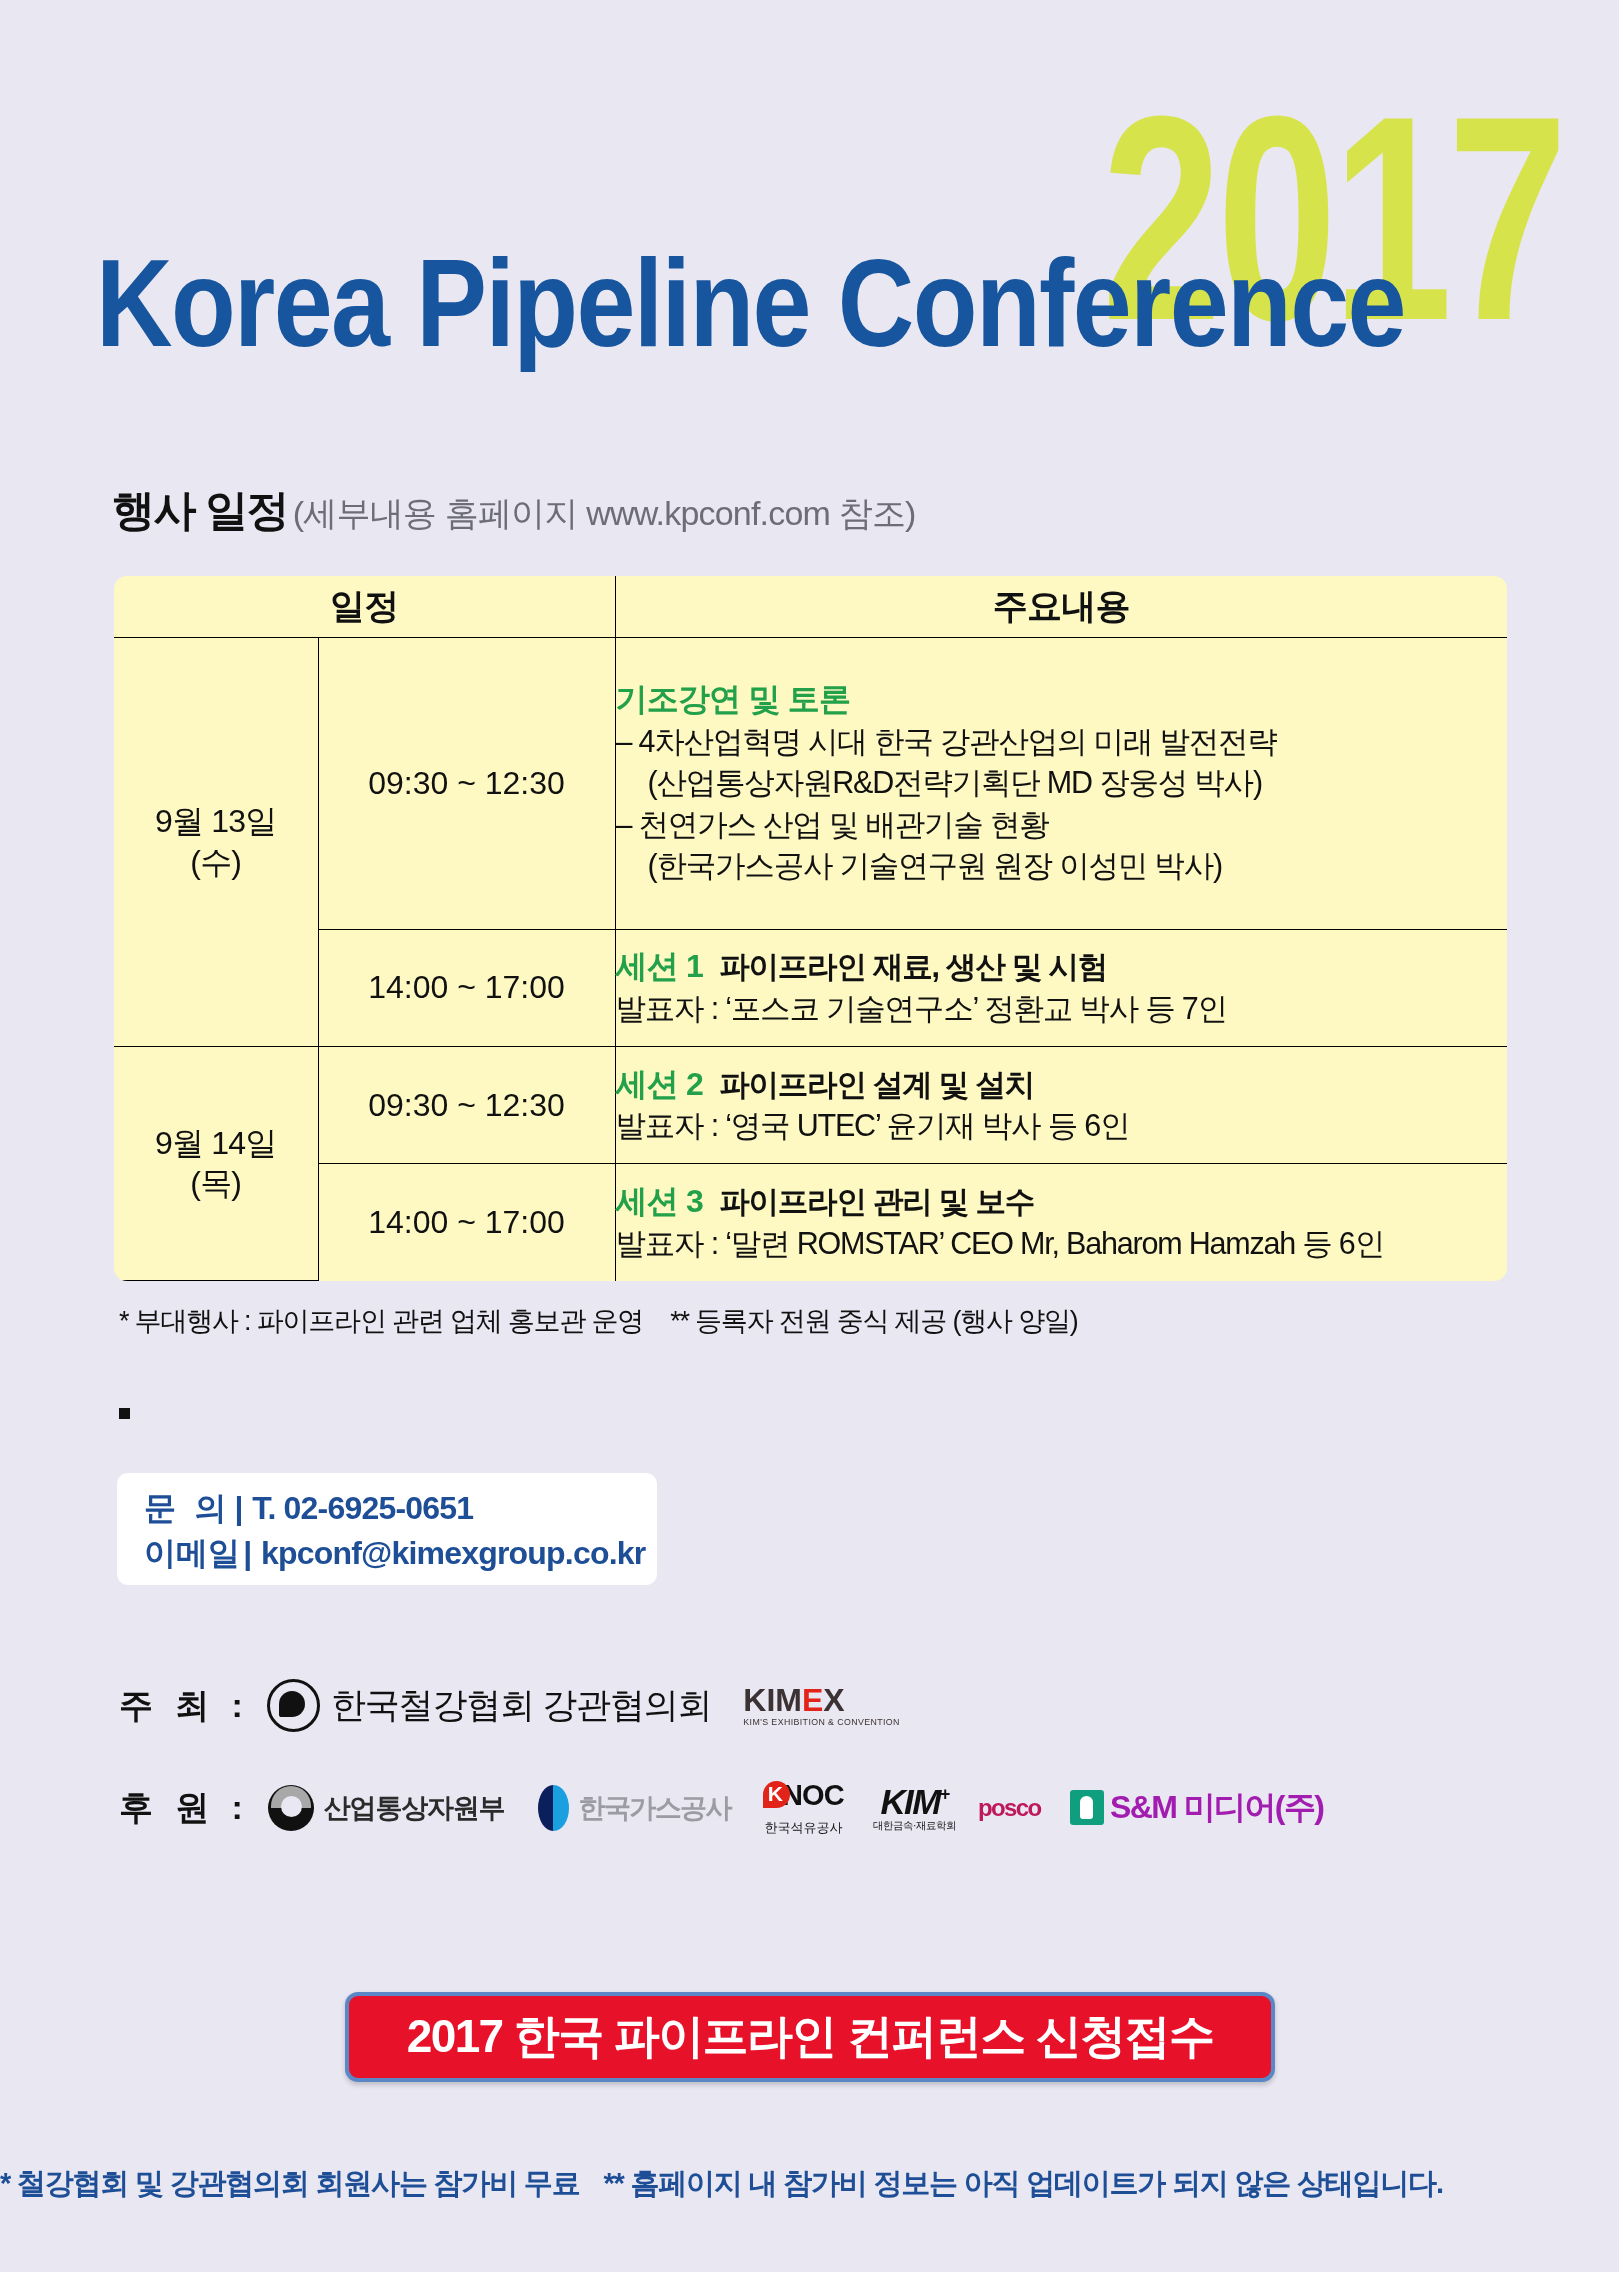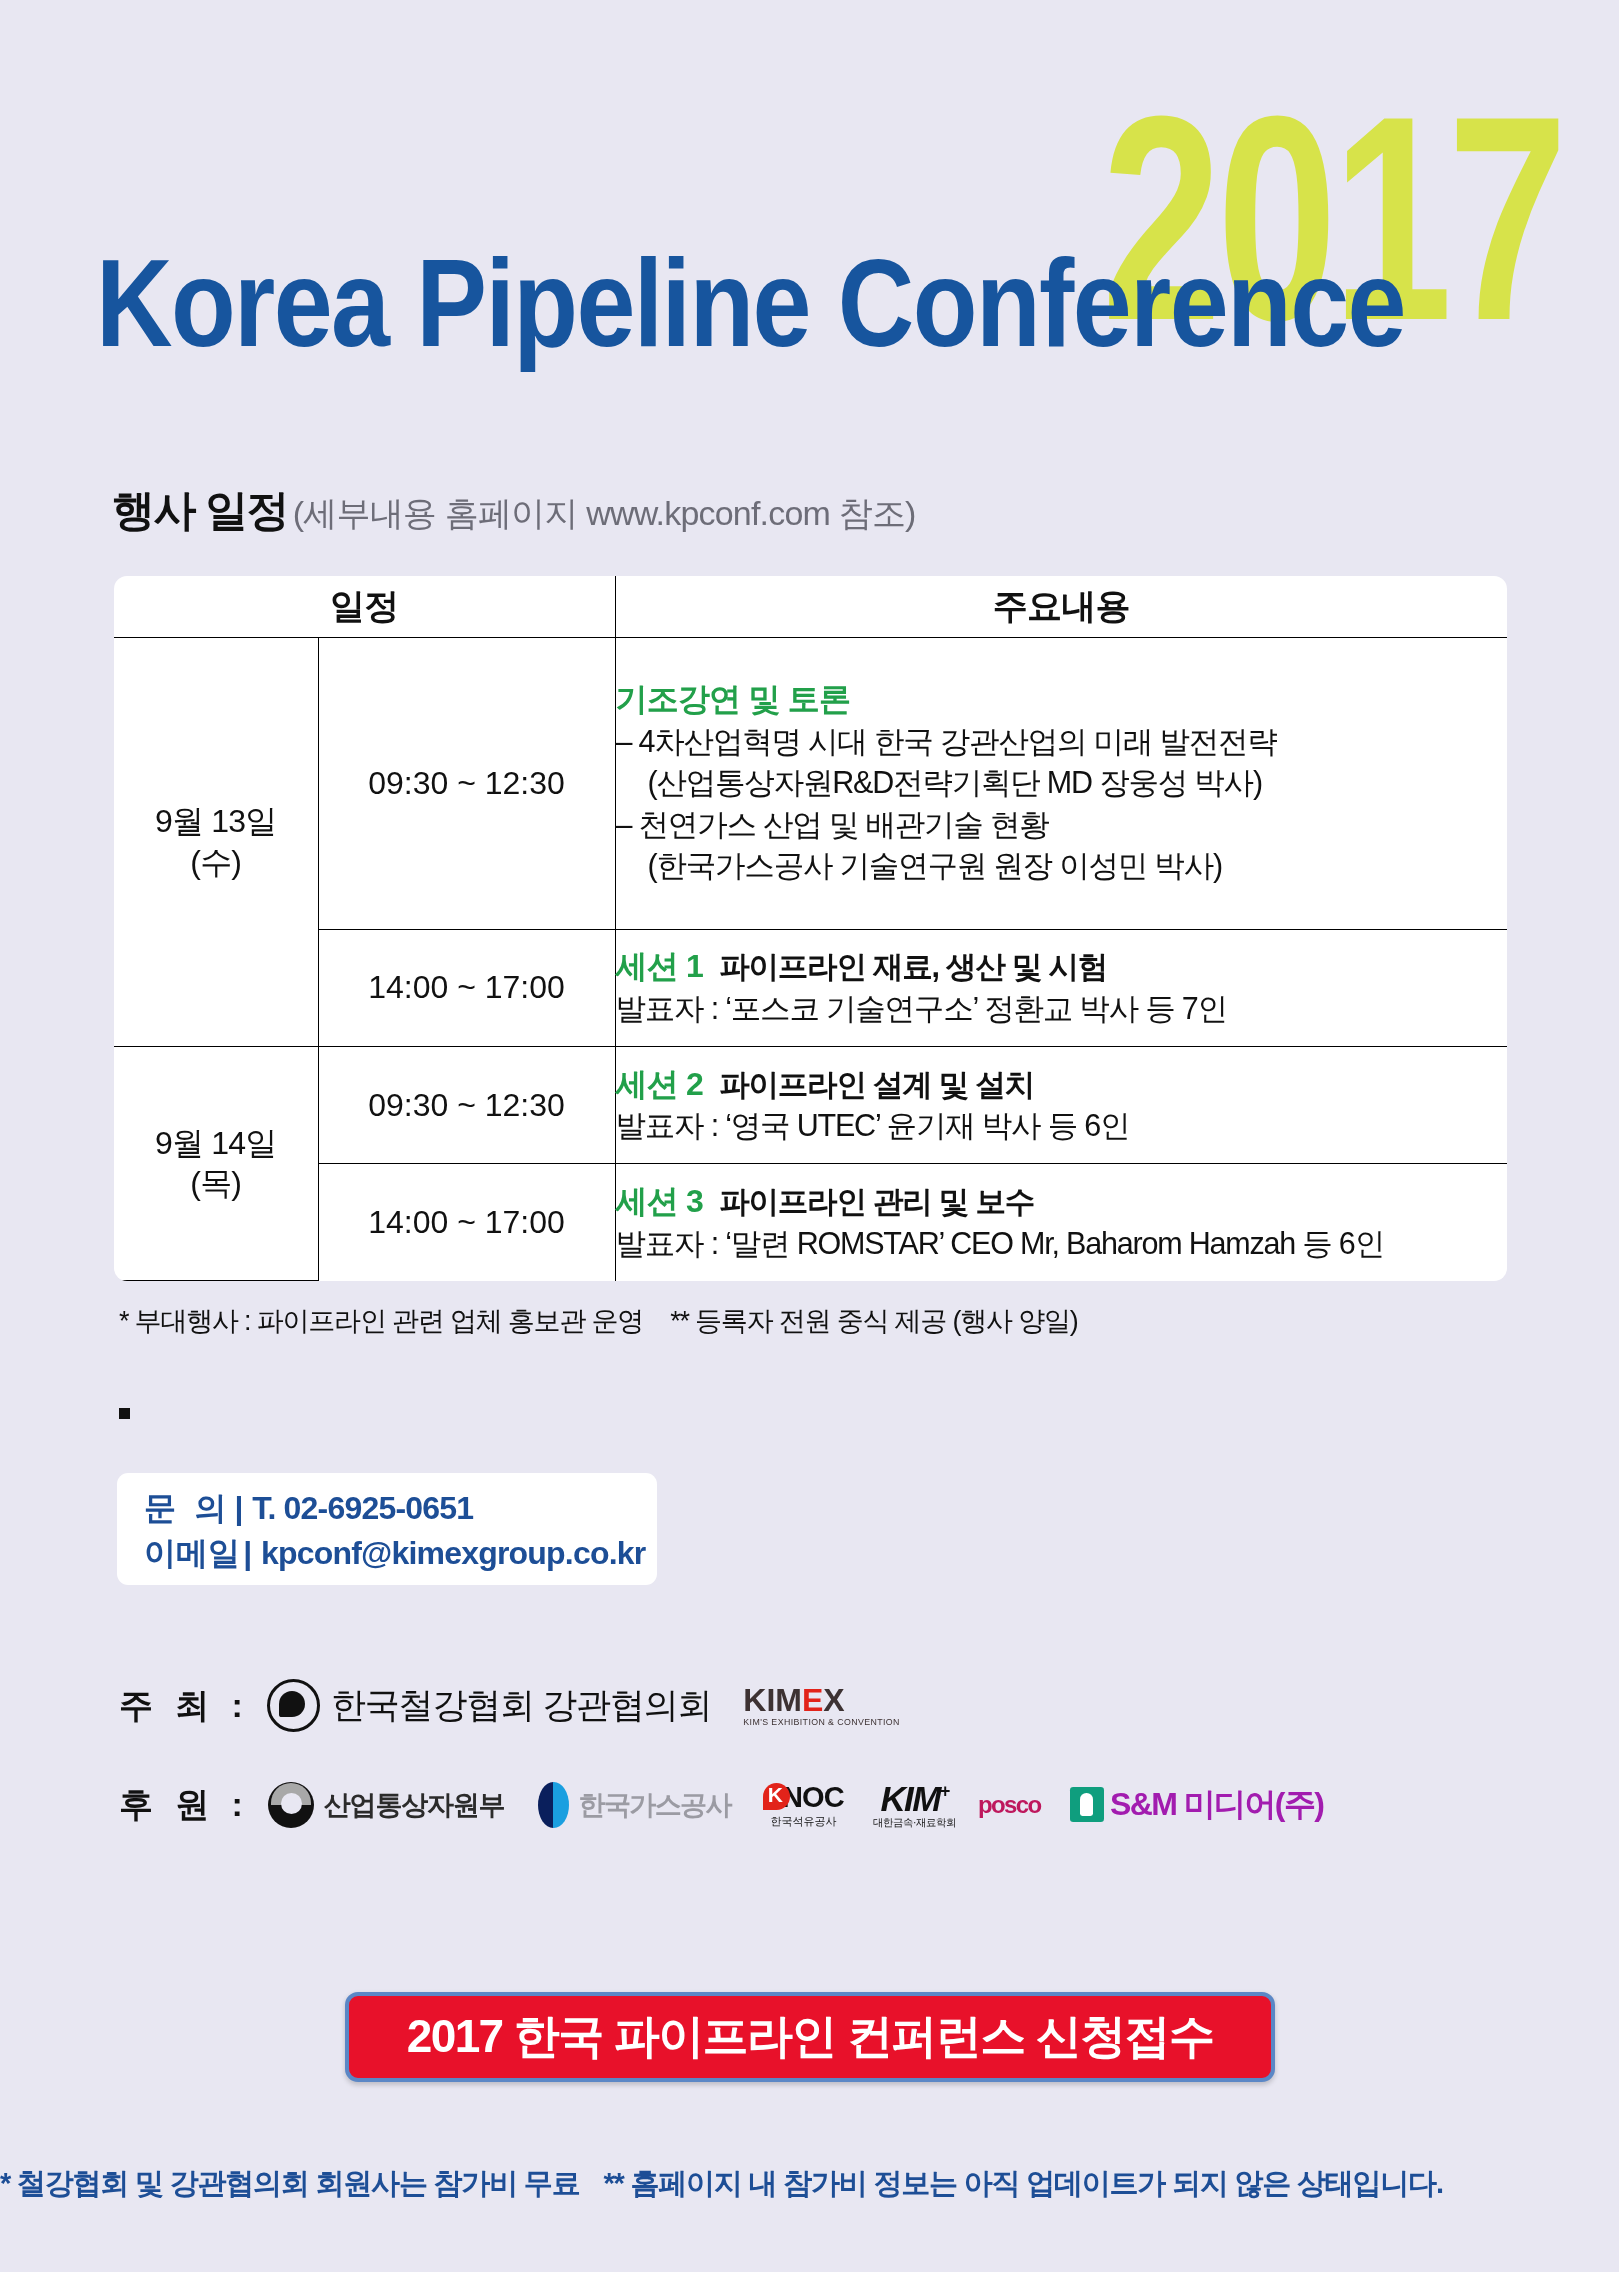--- a/index.html
+++ b/index.html
@@ -32,21 +32,21 @@
     position:absolute; left:112px; top:489px;
     white-space:nowrap; line-height:1;
   }
   #schedule-heading .h-main { font-size:43px; font-weight:700; color:#111; letter-spacing:-1.6px; }
   #schedule-heading .h-sub  { font-size:34px; font-weight:400; color:#6d6d78; letter-spacing:-0.8px; margin-left:4.8px; }
 
   
   #schedule-table {
     position:absolute; left:114px; top:576px;
     width:1393px; height:705px;
-    background:#ffffff;
+    background:#fef9c3;
     border-radius:13px;
     overflow:hidden;
   }
   #schedule-table table { width:100%; height:100%; border-collapse:collapse; }
   #schedule-table td, #schedule-table th {
     border:1.6px solid #000;
     vertical-align:middle;
     padding:0;
   }
   #schedule-table tr:first-child th { border-top:none; }
@@ -120,21 +120,21 @@
   .motie-logo::after { content:""; position:absolute; left:13px; top:11.2px; width:21px; height:21px; background:#e8e7f2; border-radius:50%; }
   .motie-name { font-size:27px; font-weight:700; color:#2b2b2b; letter-spacing:-1.2px; margin-left:9.6px; white-space:nowrap; }
 
   .kogas-logo { margin-left:34px; width:30.5px; height:46px; border-radius:50%; background:linear-gradient(90deg,#0a1f5c 0 50%,#1a9fe0 50% 100%); }
   .kogas-name { font-size:27px; font-weight:700; color:#9b9ba3; letter-spacing:-1.6px; margin-left:9.6px; white-space:nowrap; }
 
   .knoc-logo { margin-left:32px; text-align:center; line-height:1; }
   .knoc-main { font-size:29px; font-weight:700; color:#111; letter-spacing:-0.8px; position:relative; display:inline-block; }
   .knoc-main .kdot { display:inline-block; width:27px; height:27px; background:#e2231a; border-radius:50% 50% 50% 0; vertical-align:-3.2px; margin-right:-8px; position:relative; }
   .knoc-main .kdot span { position:absolute; left:4.8px; top:1.6px; color:#fff; font-size:21px; font-weight:700; }
-  .knoc-sub { font-size:11px; color:#111; letter-spacing:0px; margin-top:4px; }
+  .knoc-sub { font-size:13px; color:#111; letter-spacing:0px; margin-top:11px; }
 
   .kim-logo { margin-left:29px; text-align:center; line-height:1; }
   .kim-main { font-size:35px; font-weight:700; color:#111; font-style:italic; letter-spacing:-1.6px; }
   .kim-main .plus { font-size:17.6px; vertical-align:14.4px; }
   .kim-sub { font-size:10.4px; color:#111; margin-top:1.6px; letter-spacing:-0.4px; }
 
   .posco-logo { margin-left:22px; font-size:24px; font-weight:700; color:#be185d; letter-spacing:-1.6px; }
 
   .sm-logo { margin-left:29px; display:flex; align-items:center; }
   .sm-mark { width:34px; height:35px; background:#0f9e7e; border-radius:3.2px; position:relative; margin-right:6.4px; }

